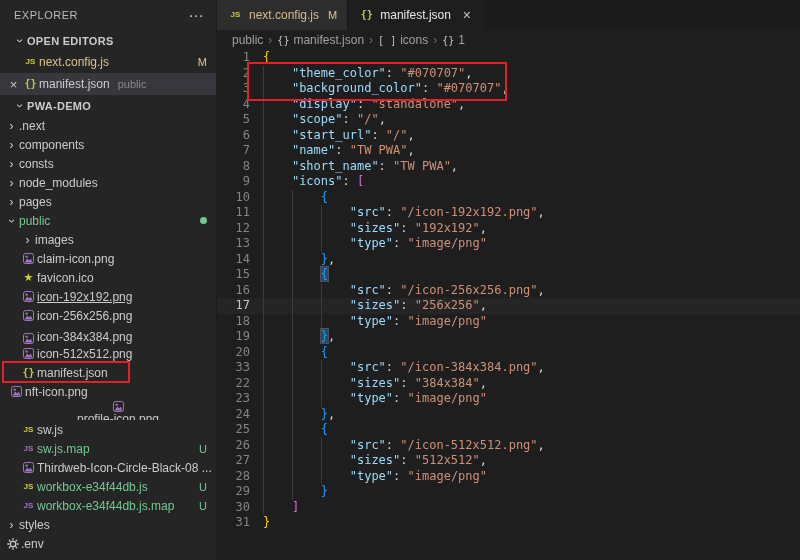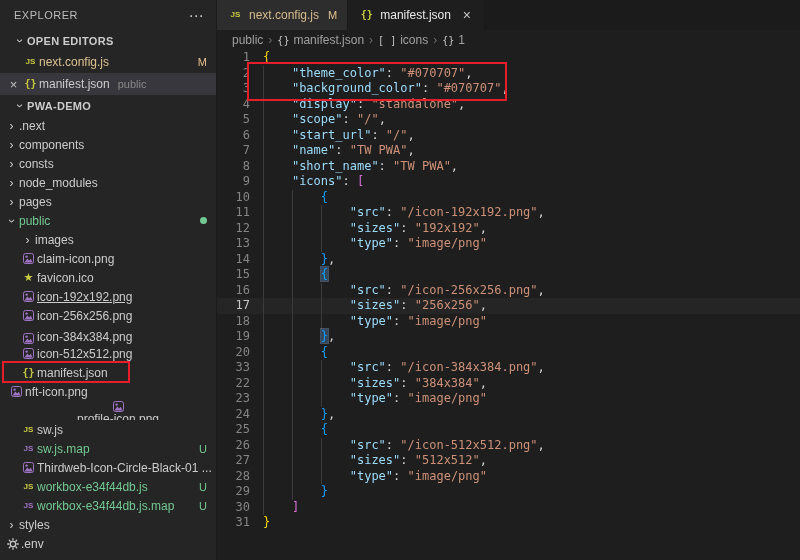--- a/index.html
+++ b/index.html
@@ -217,21 +217,21 @@
           <span class="badge U">U</span>
         </div>
         <div class="tree-row" style="padding-left: 20px;">
           <span class="ico ico-img">
             <svg width="11" height="11" viewBox="0 0 11 11">
               <rect x="0.5" y="0.5" width="10" height="10" rx="2" fill="none" stroke="#a074c4"></rect>
               <circle cx="3.6" cy="3.6" r="1.2" fill="#a074c4"></circle>
               <path d="M1.5 9.5 L4.3 5.6 L6.2 7.6 L7.8 5.8 L9.5 9.5 Z" fill="#a074c4"></path>
             </svg>
           </span>
-          <span class="name">Thirdweb-Icon-Circle-Black-01 ...</span>
+          <span class="name">Thirdweb-Icon-Circle-Black-08 ...</span>
         </div>
         <div class="tree-row" style="padding-left: 20px;">
           <span class="ico ico-js">JS</span>
           <span class="name green">workbox-e34f44db.js</span>
           <span class="badge U">U</span>
         </div>
         <div class="tree-row" style="padding-left: 20px;">
           <span class="ico ico-map">JS</span>
           <span class="name green">workbox-e34f44db.js.map</span>
           <span class="badge U">U</span>

